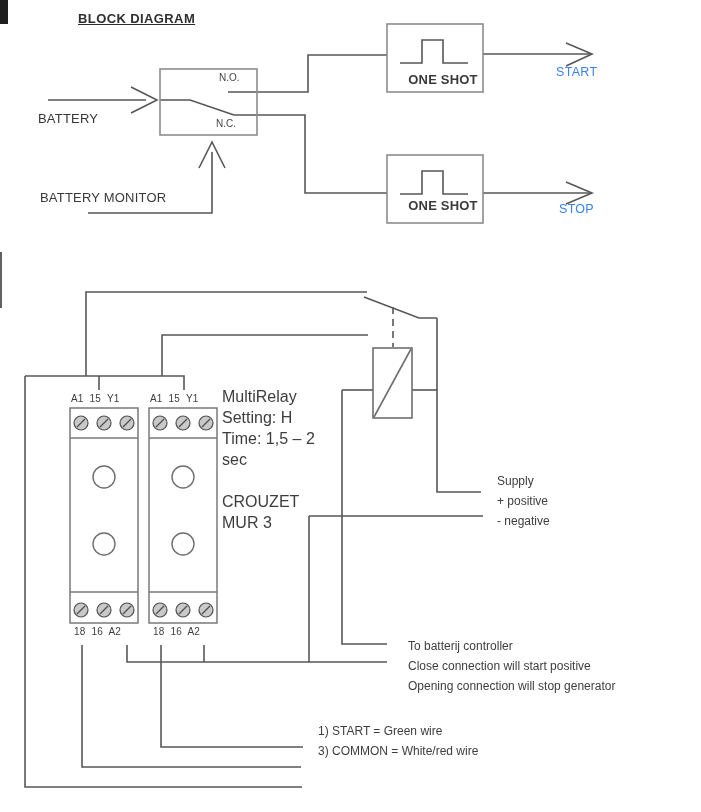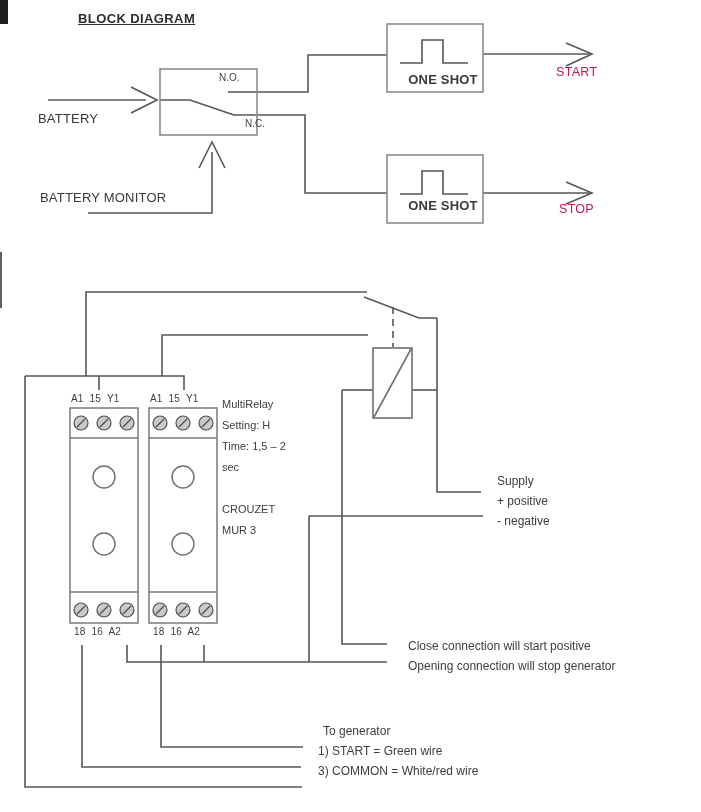--- a/index.html
+++ b/index.html
@@ -3,24 +3,24 @@
 <meta charset="utf-8">
 <style>
   html,body{margin:0;padding:0;background:#ffffff;}
   #page{position:relative;width:701px;height:812px;background:#ffffff;overflow:hidden;
         font-family:"Liberation Sans",sans-serif;}
   .t{position:absolute;color:#3b3b3b;white-space:nowrap;line-height:1.1;}
   .title{font-size:13px;font-weight:600;letter-spacing:.4px;color:#2e2e2e;text-decoration:underline;}
   .lbl13{font-size:13px;letter-spacing:.2px;color:#383838;}
   .lbl10{font-size:10px;color:#454545;}
   .oneshot{width:112px;text-align:center;font-size:13px;font-weight:600;letter-spacing:.2px;color:#3a3a3a;}
-  .arrowlbl{font-size:12.5px;letter-spacing:.3px;color:#be185d;}
+  .arrowlbl{font-size:12.5px;letter-spacing:.3px;color:#3b82f6;}
   .blk{position:absolute;font-size:12px;color:#3d3d3d;}
   .blk div{line-height:20px;min-height:20px;white-space:nowrap;}
-  .mr{font-size:11px;margin-top:8px;}
+  .mr{font-size:16px;}
   .mr div{line-height:21px;min-height:21px;}
   .term{font-size:10px;letter-spacing:.2px;word-spacing:3px;color:#3d3d3d;}
   svg{position:absolute;left:0;top:0;}
   .scan-corner{position:absolute;left:0;top:0;width:8px;height:24px;background:#1f1f1f;}
   .scan-edge{position:absolute;left:0;top:252px;width:2px;height:56px;background:#3a3a3a;opacity:.8;}
 </style>
 </head>
 <body>
 
 <div id="page">
@@ -136,21 +136,21 @@
           <path d="M202,614 L210,606" fill="none"></path>
       </g>
     </g>
   </svg>
 
   <div class="t title" style="left:78px;top:12px;">BLOCK DIAGRAM</div>
 
   <div class="t lbl13" style="left:38px;top:112px;">BATTERY</div>
   <div class="t lbl13" style="left:40px;top:191px;">BATTERY MONITOR</div>
   <div class="t lbl10" style="left:211px;top:72px;margin-left:8px;">N.O.</div>
-  <div class="t lbl10" style="left:216px;top:118px;margin-left:29px;">N.C.</div>
+  <div class="t lbl10" style="left:216px;top:118px;">N.C.</div>
   <div class="t oneshot" style="left:387px;top:73px;">ONE SHOT</div>
   <div class="t oneshot" style="left:387px;top:199px;">ONE SHOT</div>
   <div class="t arrowlbl" style="left:556px;top:66px;">START</div>
   <div class="t arrowlbl" style="left:559px;top:203px;">STOP</div>
 
   <div class="t term" style="left:71px;top:393px;">A1 15 Y1</div>
   <div class="t term" style="left:150px;top:393px;">A1 15 Y1</div>
   <div class="t term" style="left:74px;top:626px;">18 16 A2</div>
   <div class="t term" style="left:153px;top:626px;">18 16 A2</div>
 
@@ -164,23 +164,23 @@
     <div>MUR 3</div>
   </div>
 
   <div class="blk" style="left:497px;top:471px;">
     <div>Supply</div>
     <div>+ positive</div>
     <div>- negative</div>
   </div>
 
   <div class="blk" style="left:408px;top:636px;">
+    <div>To batterij controller</div>
     <div>Close connection will start positive</div>
     <div>Opening connection will stop generator</div>
   </div>
 
   <div class="blk" style="left:318px;top:721px;">
-    <div style="padding-left:5px;">To generator</div>
     <div>1) START = Green wire</div>
     <div>3) COMMON = White/red wire</div>
   </div>
 
 </div>
 
 </body></html>

